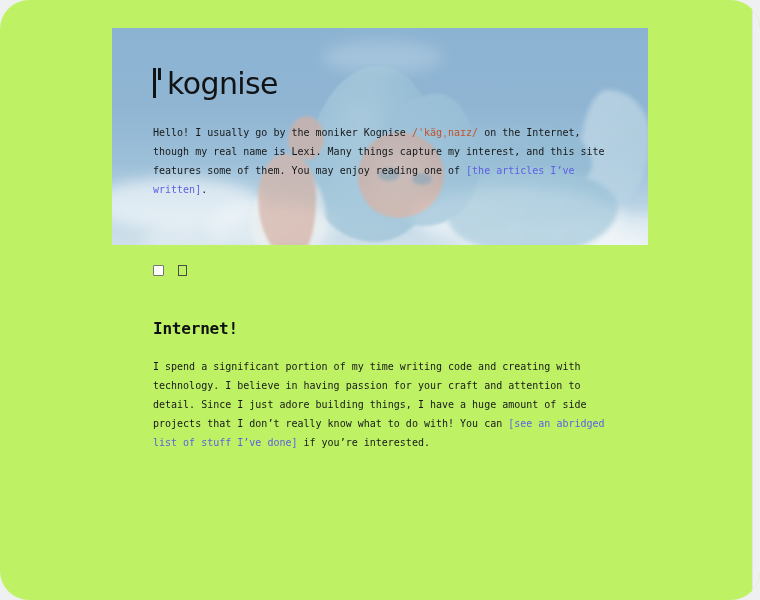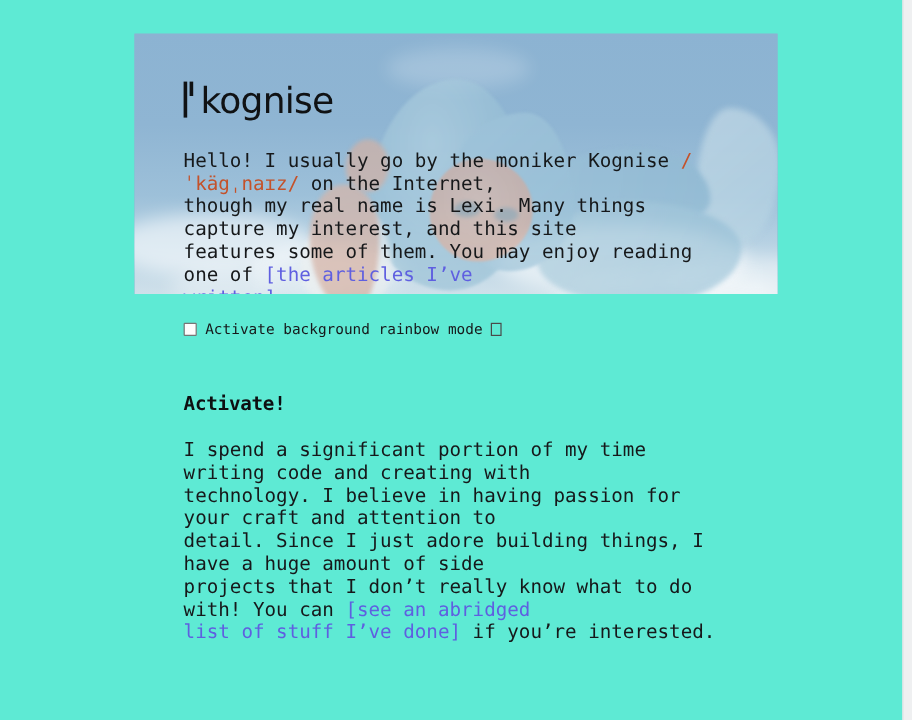--- a/index.html
+++ b/index.html
@@ -12,22 +12,23 @@
   }
   body {
     font-family: "DejaVu Sans Mono", "Liberation Mono", monospace;
     -webkit-font-smoothing: antialiased;
   }
 
   
   #page {
     position: relative;
     width: 760px; height: 600px;
-    background: #5eead4;
+    background: #bef264;
     overflow: hidden;
+    border-radius: 29px;
   }
   #scrollbar-track {
     position: absolute;
     top: 0; right: 0;
     width: 8px; height: 600px;
     background: #eff0f1;
     border-left: 1px solid #e2e3e5;
   }
 
   
@@ -179,21 +180,21 @@
   #logo .kmark::after {
     content: "";
     position: absolute;
     left: 5px; top: 0;
     width: 3px; height: 12px;
     background: #101214;
   }
 
   
   .para {
-    font-size: 16px;
+    font-size: 10px;
     line-height: 19px;
     color: #16181a;
     letter-spacing: 0px;
     margin: 0;
     white-space: pre-wrap;
   }
   #hello { padding-top: 24px; }
 
   a.lnk {
     color: #5f5fe0;
@@ -300,25 +301,24 @@
 
       </div>
     </div>
   </div>
 
   <div id="below">
 
 
     <div id="rainbow-row">
       <input type="checkbox" id="rainbow-checkbox" style="">
-      <label for="rainbow-checkbox">Activate background rainbow mode</label>
       <span class="tofu"></span>
     </div>
 
-    <h2 class="section">Activate!</h2>
+    <h2 class="section">Internet!</h2>
 
     <p class="para" id="computers-body"><span>I spend a significant portion of my time writing code and creating with
 technology. I believe in having passion for your craft and attention to
 detail. Since I just adore building things, I have a huge amount of side
 projects that I don’t really know what to do with! You can </span><a href="#" class="lnk">[see an abridged
 list of stuff I’ve done]</a><span> if you’re interested.</span></p>
 
   </div>
 
   <div id="scrollbar-track"></div>

